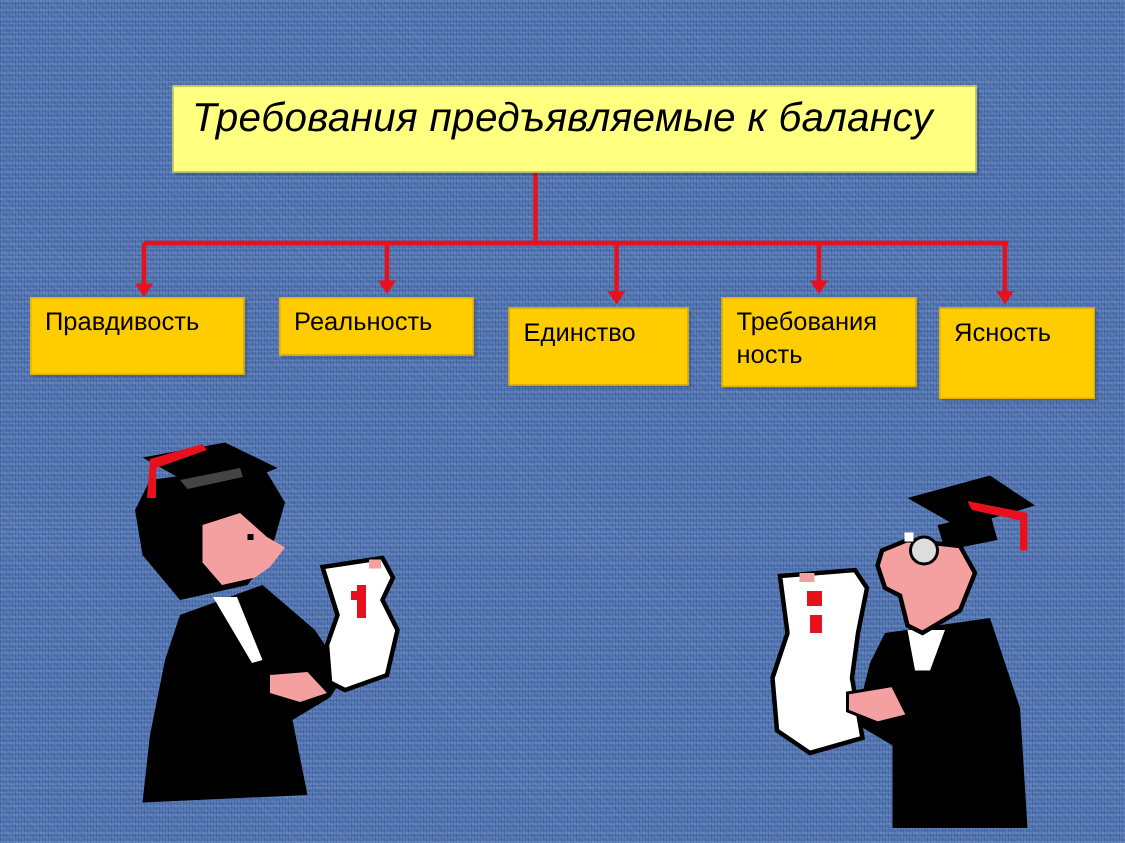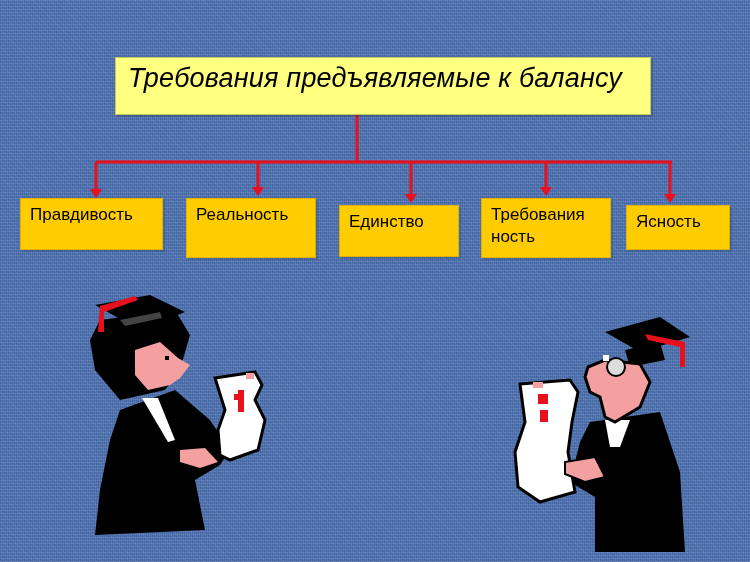--- a/index.html
+++ b/index.html
@@ -56,33 +56,33 @@
   </g>
 </svg>
 
 <div class="title-box">
   <span class="title-text">Требования предъявляемые к балансу</span>
 </div>
 
 <div class="box" style="left:20px; top:198px; width:143px; height:52px;">
   <span class="box-label">Правдивость</span>
 </div>
-<div class="box" style="left:186px; top:198px; width:130px; height:60px;">
+<div class="box" style="left:186px; top:198px; width:130px; height:39px;">
   <span class="box-label">Реальность</span>
 </div>
 <div class="box" style="left:339px; top:205px; width:120px; height:52px;">
   <span class="box-label">Единство</span>
 </div>
 <div class="box" style="left:481px; top:198px; width:130px; height:60px;">
   <span class="box-label">
     <span>Требования</span><br>
     <span>ность</span>
   </span>
 </div>
-<div class="box" style="left:626px; top:205px; width:104px; height:45px;">
+<div class="box" style="left:626px; top:205px; width:104px; height:61px;">
   <span class="box-label">Ясность</span>
 </div>
 
 <svg class="figure" style="left:80px; top:290px;" width="200" height="255" viewBox="0 0 200 255">
 
   <path d="M40 120 L95 100 L130 130 L150 160 L140 175 L115 190 L125 240 L15 245 L20 200 L30 150 Z" fill="#000"></path>
 
   <path d="M62 108 L78 108 L95 150 L88 152 Z" fill="#fff"></path>
 
   <path d="M20 30 L95 20 L110 45 L100 80 L85 100 L40 110 L15 80 L10 50 Z" fill="#000"></path>

